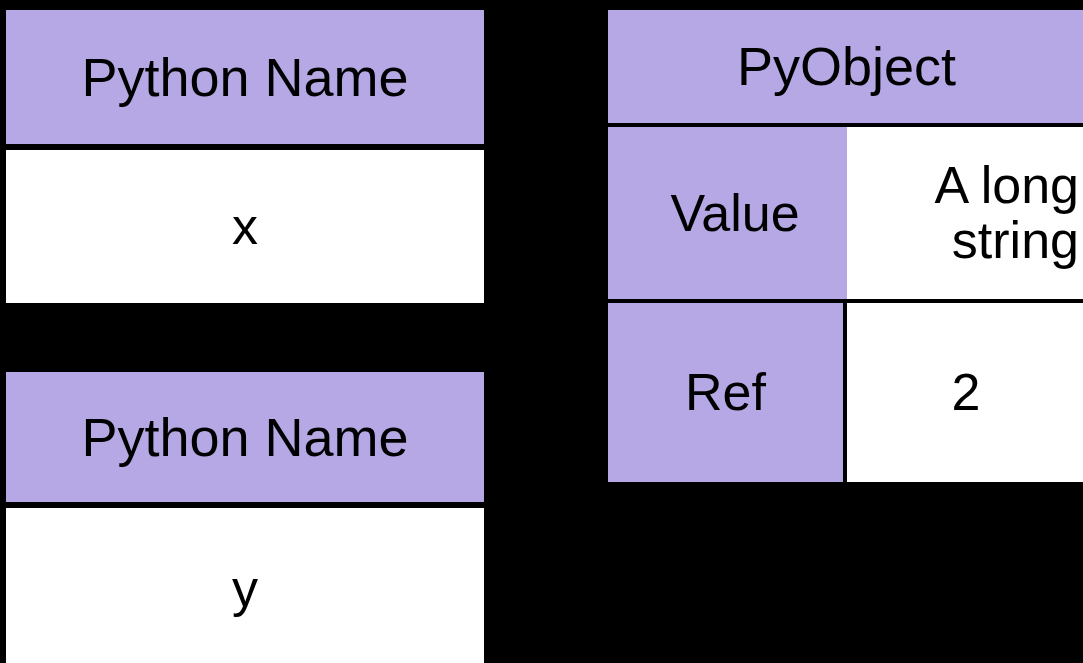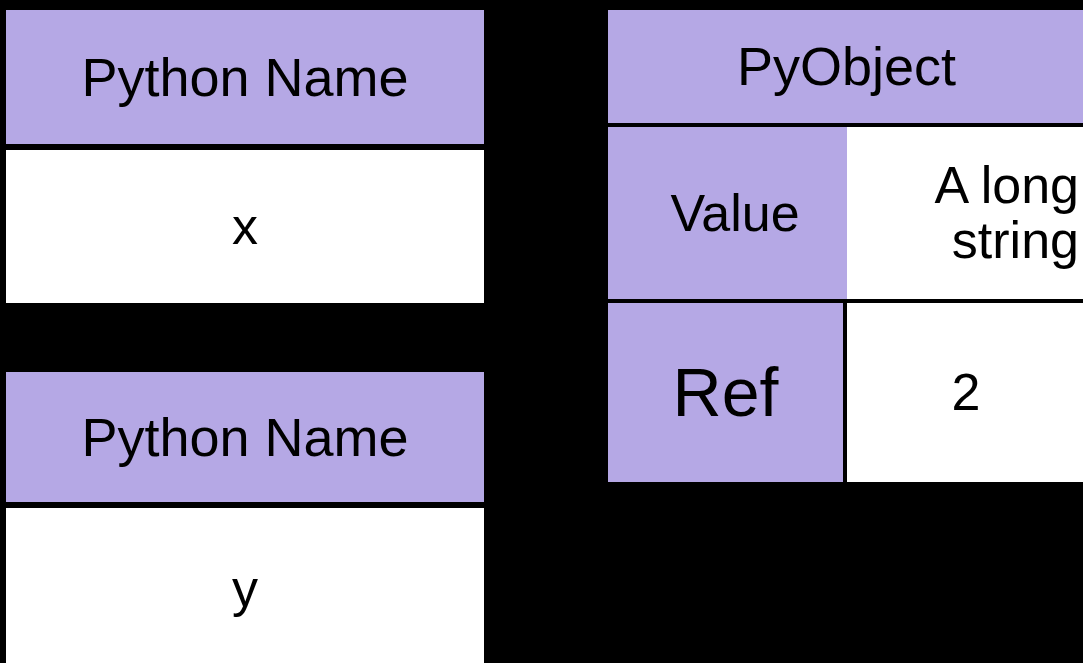--- a/index.html
+++ b/index.html
@@ -91,21 +91,21 @@
   }
   #pyobject-box .c-data-value {
     left: 241px; top: 119px; width: 238px; height: 172px;
     font-size: 52px;
     justify-content: flex-end;
     text-align: right;
     padding-right: 6px;
   }
   #pyobject-box .c-label-ref {
     left: 2px; top: 295px; width: 235px; height: 179px;
-    font-size: 68px;
+    font-size: 52px;
     flex-direction: column;
   }
   #pyobject-box .c-data-ref {
     left: 241px; top: 295px; width: 238px; height: 179px;
     font-size: 52px;
   }
 
   .wrap2 { display: block; }
 </style>
 </head>

